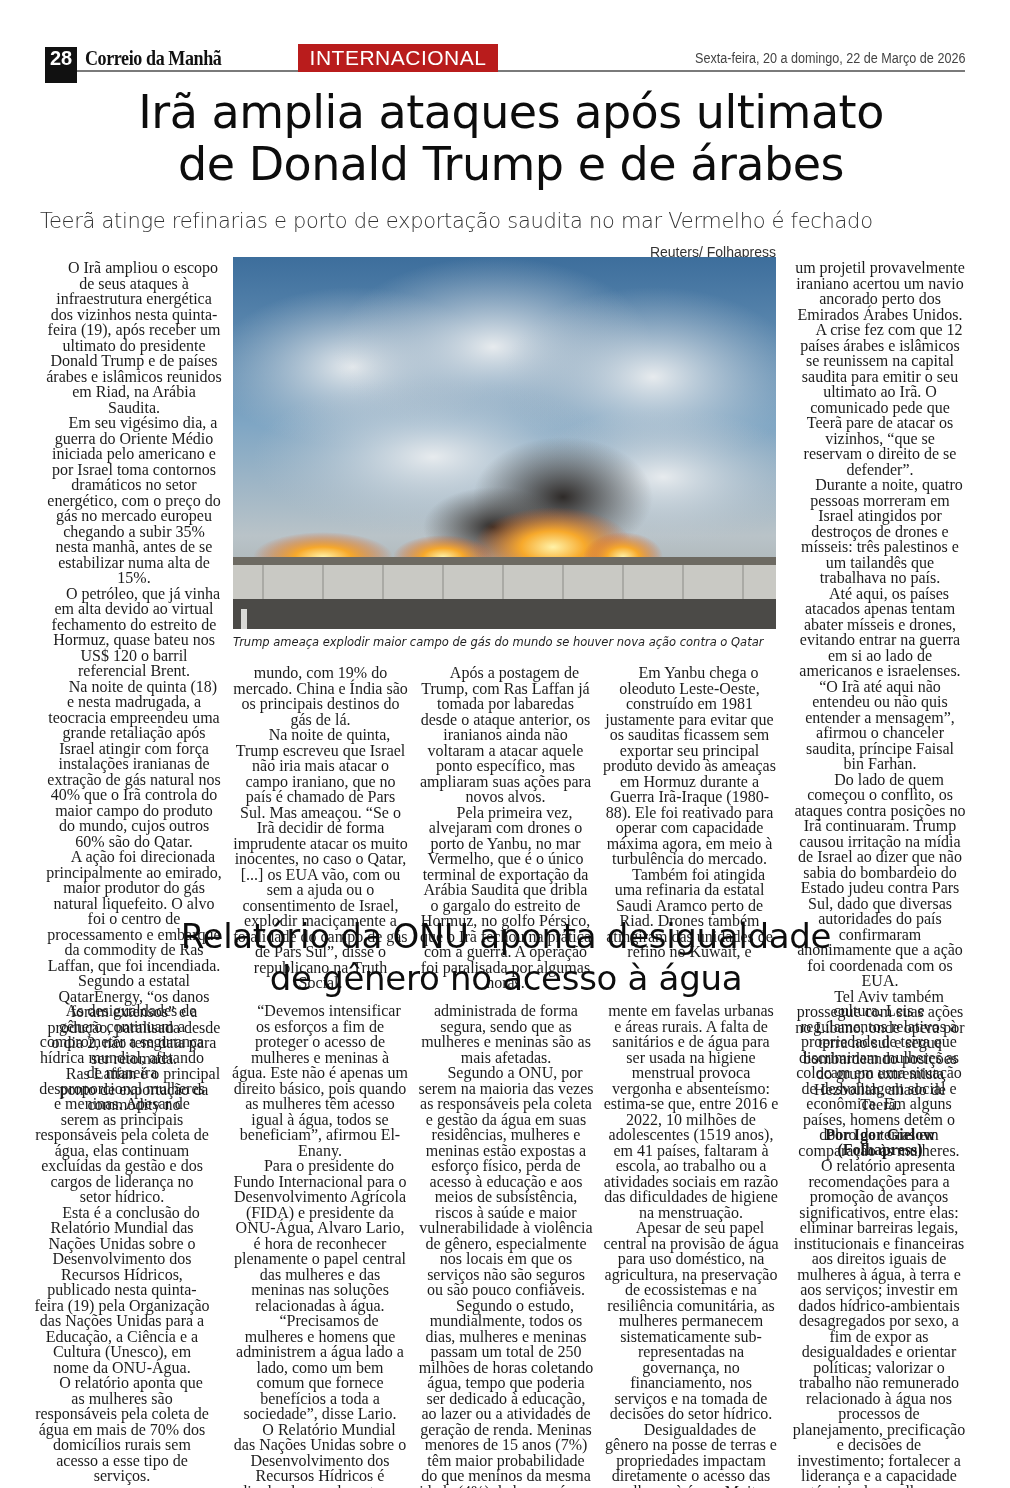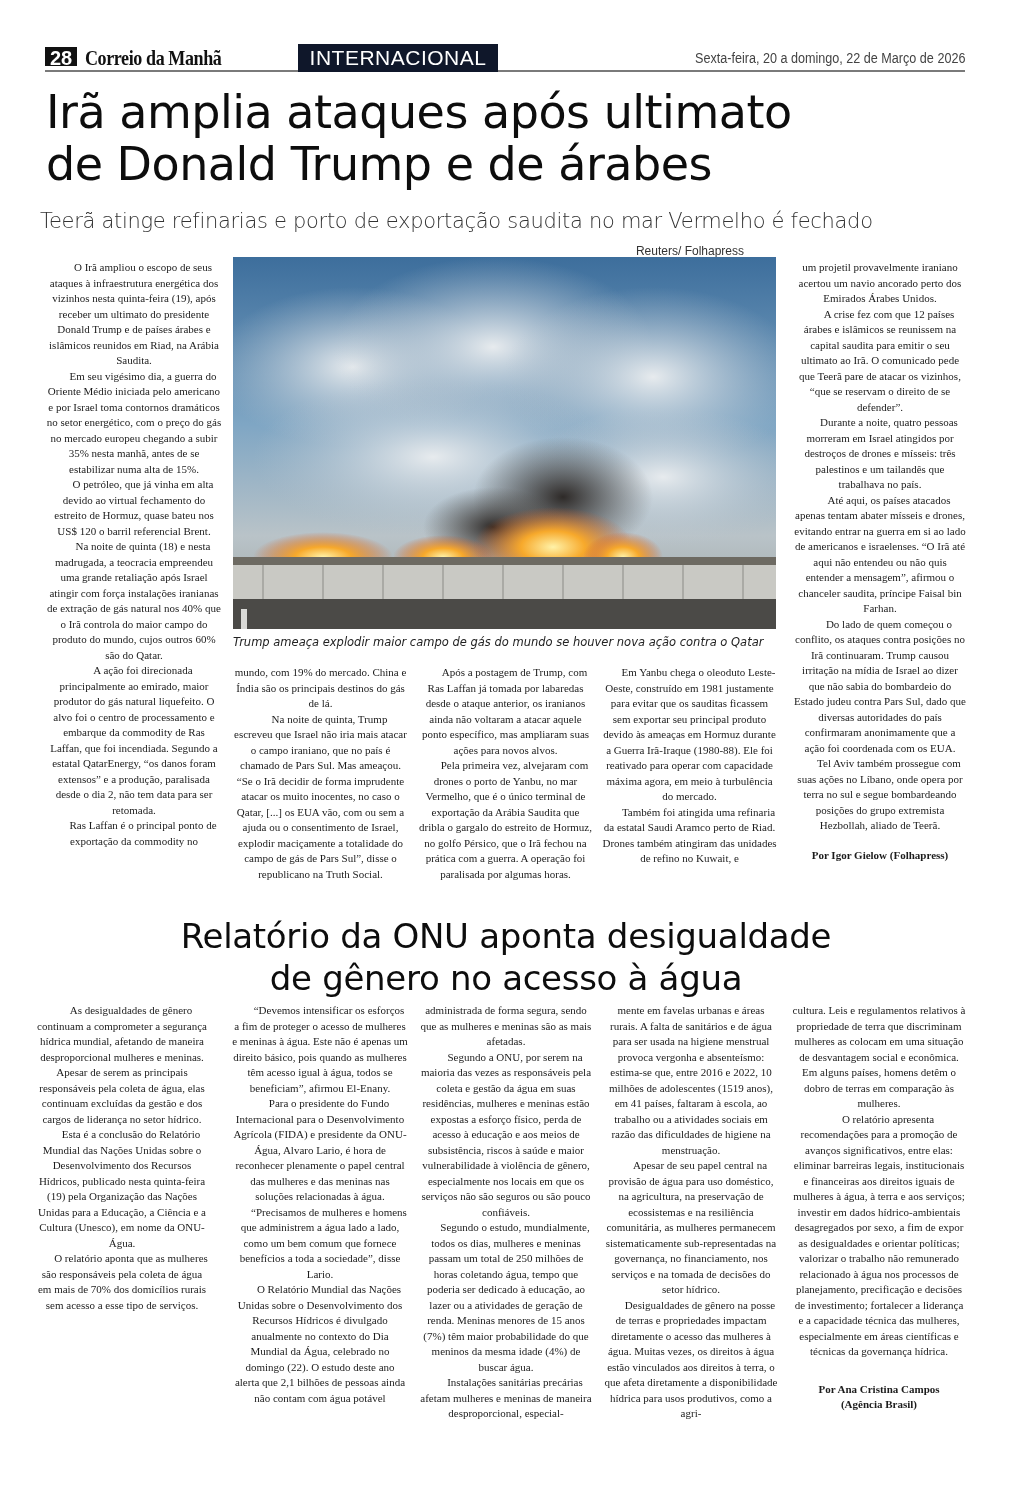--- a/index.html
+++ b/index.html
@@ -1,45 +1,45 @@
 <!DOCTYPE html>
 <html><head>
 <meta charset="utf-8">
 <style>
   * { box-sizing: border-box; margin: 0; padding: 0; }
   html, body { width: 1010px; height: 1488px; background: #ffffff; overflow: hidden; }
   body { position: relative; font-family: "Liberation Serif", "DejaVu Serif", serif; color: #1a1a1a; }
 
   
   .masthead { position: absolute; left: 45px; top: 46px; width: 920px; height: 26px; border-bottom: 2px solid #7a7a7a; }
-  .page-num { position: absolute; left: 0; top: 1px; width: 32px; height: 19px; background: #111; color: #fff;
+  .page-num { position: absolute; left: 0; top: 1px; width: 32px; height: 36px; background: #111; color: #fff;
     font-family: "Liberation Sans", sans-serif; font-size: 20px; font-weight: bold; line-height: 23px; text-align: center; }
   .paper-name { position: absolute; left: 40px; top: 0px; font-family: "Liberation Serif", serif; font-size: 22px;
     font-weight: bold; letter-spacing: -0.5px; transform: scaleX(0.82); transform-origin: left center; line-height: 24px; color: #111; }
-  .section-tag { position: absolute; left: 253px; top: -2px; width: 200px; height: 28px; background: #0f172a; color: #fff;
+  .section-tag { position: absolute; left: 253px; top: -2px; width: 200px; height: 28px; background: #b91c1c; color: #fff;
     font-family: "Liberation Sans", sans-serif; font-size: 21px; line-height: 28px; text-align: center; letter-spacing: 0.5px; }
   .date { position: absolute; right: 0; top: 4px; font-family: "Liberation Sans", sans-serif; font-size: 14px; color: #444;
     transform: scaleX(0.9); transform-origin: right center; }
 
   
   .headline { position: absolute; left: 46px; top: 86px; width: 930px; font-family: "DejaVu Sans", sans-serif;
-    font-size: 46px; line-height: 52px; font-weight: 500; color: #0d0d0d; letter-spacing: -0.5px; }
+    font-size: 46px; line-height: 52px; font-weight: 500; color: #0d0d0d; letter-spacing: -0.5px; text-align: center; }
   .subhead { position: absolute; left: 40px; top: 208px; width: 930px; font-family: "DejaVu Sans", sans-serif;
     font-size: 21px; line-height: 26px; color: #333; font-weight: 300; letter-spacing: -0.3px; }
 
   
-  .photo-credit { position: absolute; left: 568px; top: 244px; width: 176px; text-align: right;
-    font-family: "Liberation Sans", sans-serif; font-size: 12px; color: #333; }
+  .photo-credit { position: absolute; left: 600px; top: 244px; width: 176px; text-align: right;
+    font-family: "Liberation Sans", sans-serif; font-size: 14px; color: #333; }
   .photo { position: absolute; left: 233px; top: 257px; width: 543px; height: 372px; overflow: hidden; }
   .photo svg { display: block; }
   .caption { position: absolute; left: 233px; top: 635px; width: 543px; font-family: "DejaVu Sans", sans-serif;
     font-style: italic; font-size: 11.5px; color: #222; }
 
   
-  .col { position: absolute; font-size: 11px; line-height: 15.5px; text-align: justify; hyphens: auto; color: #1c1c1c; }
+  .col { position: absolute; font-size: 16px; line-height: 15.5px; text-align: justify; hyphens: auto; color: #1c1c1c; }
   .col p { text-indent: 18px; text-align: center; }
   .col p.cont { text-indent: 0; }
   .byline { font-weight: bold; text-align: right; text-indent: 0 !important; margin-top: 14px; }
 
   .story2-head { position: absolute; left: 46px; top: 915px; width: 920px; text-align: center;
     font-family: "DejaVu Sans", sans-serif; font-size: 34px; line-height: 42px; color: #0d0d0d; font-weight: 400; letter-spacing: -0.3px; }
 </style>
 </head>
 <body>
 

